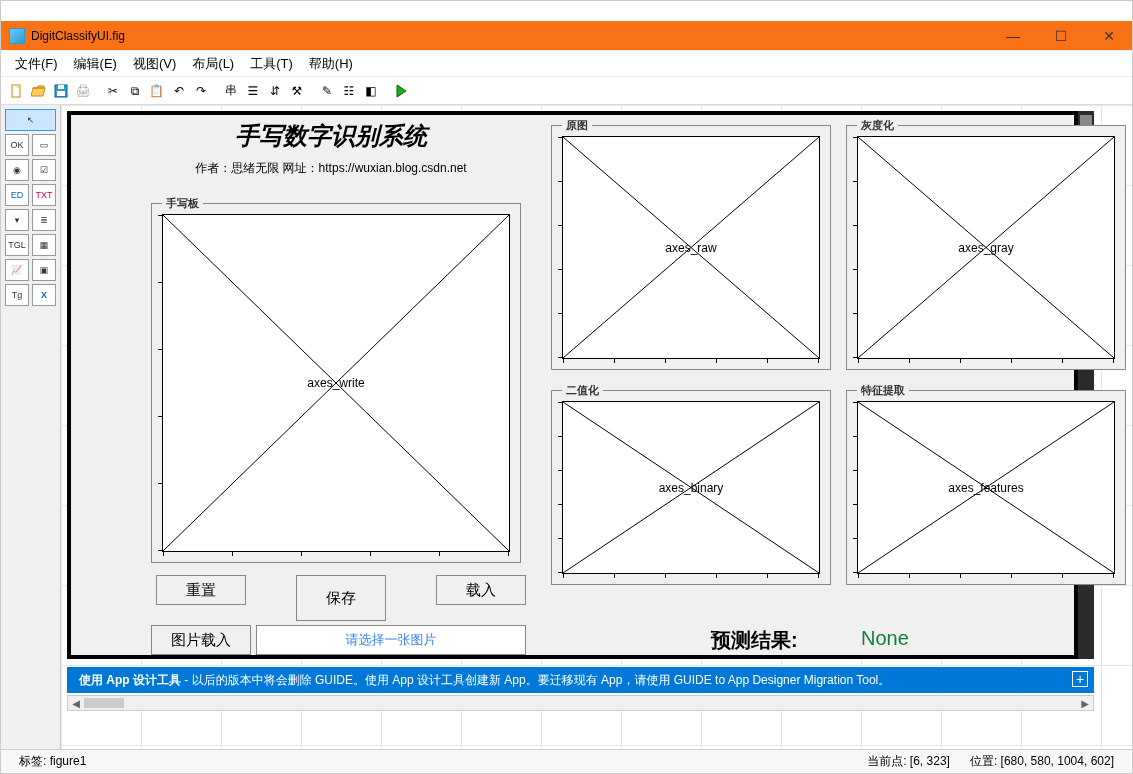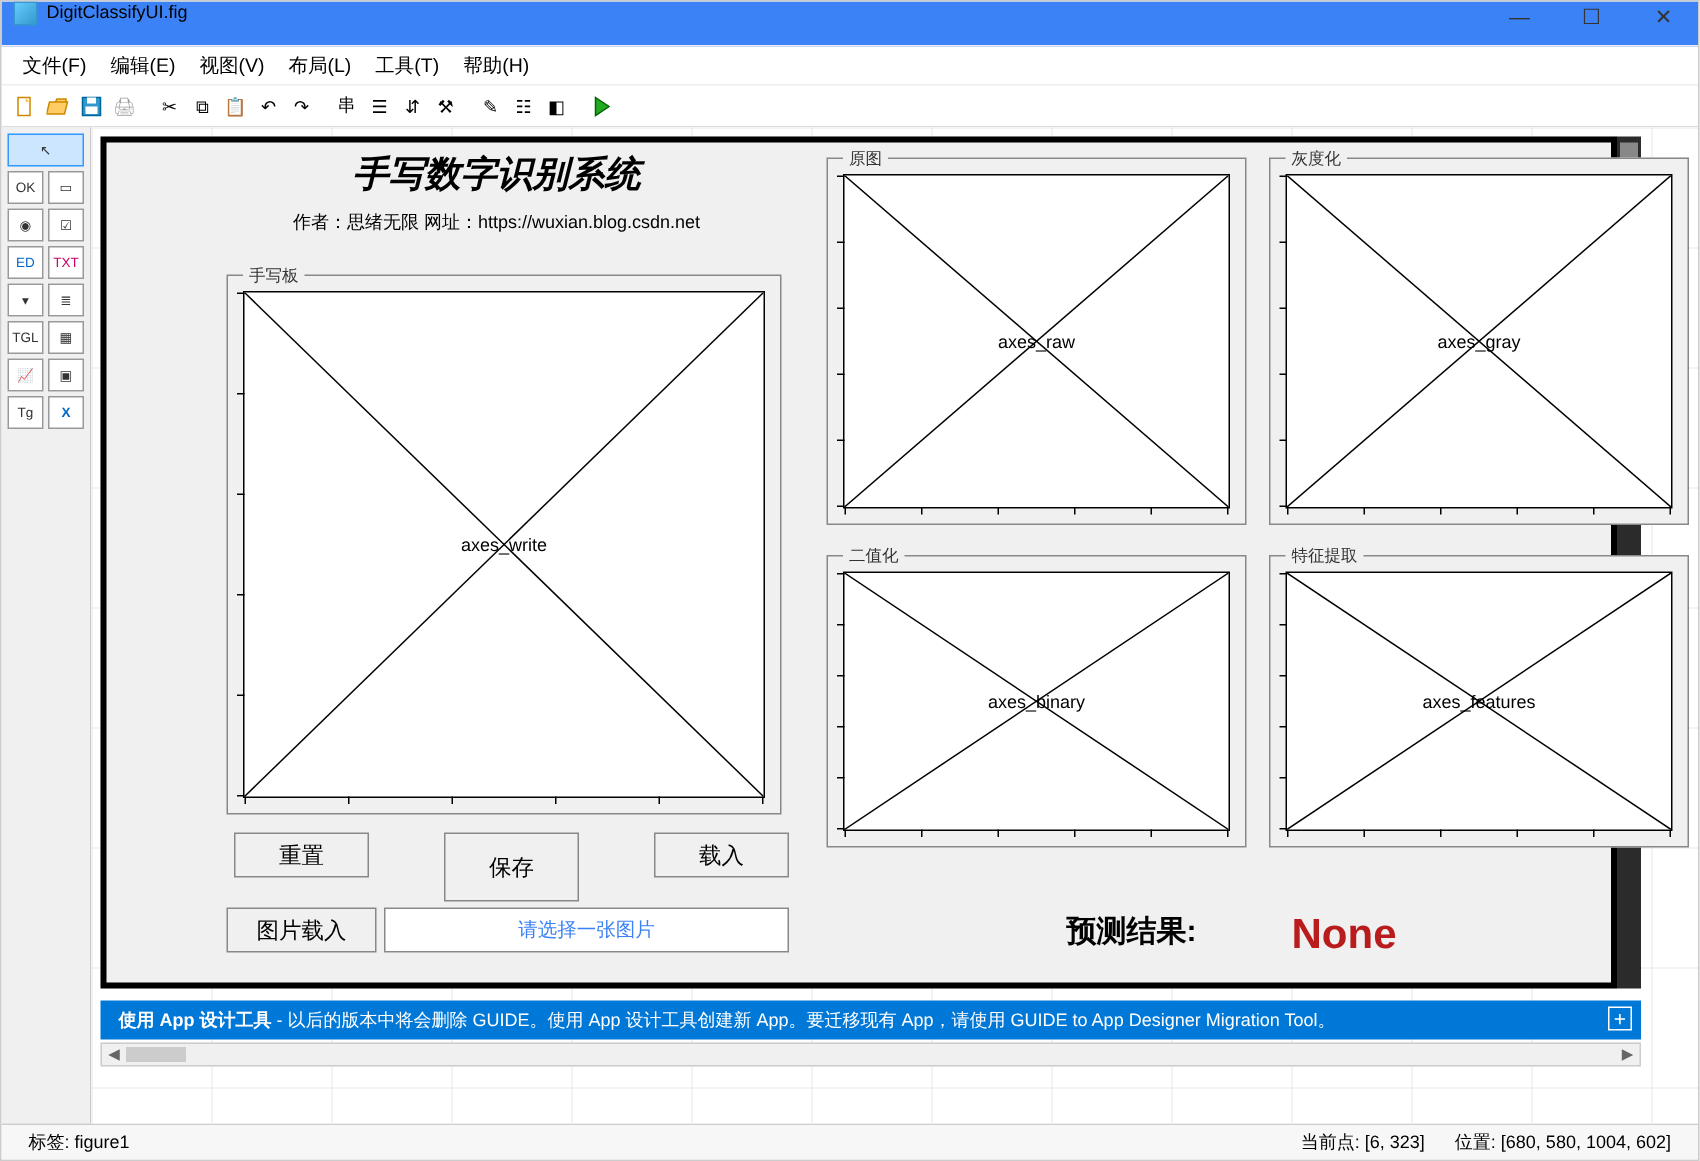--- a/index.html
+++ b/index.html
@@ -1,17 +1,17 @@
 <!DOCTYPE html>
 <html><head>
 <meta charset="utf-8">
 <style>
 * { box-sizing: border-box; margin: 0; padding: 0; font-family: "Microsoft YaHei", "SimSun", Arial, sans-serif; }
 body { background: #fff; width: 1133px; height: 774px; overflow: hidden; display: flex; flex-direction: column; border: 1px solid #ccc; }
-.titlebar { height: 30px; background: #3b82f6; display: flex; padding: 0 8px; border-bottom: 1px solid #eee; }
+.titlebar { height: 30px; background: #f97316; display: flex; align-items: center; padding: 0 8px; border-bottom: 1px solid #eee; margin-top: 20px; }
 .titlebar .ticon { width: 16px; height: 16px; margin-right: 6px; background: linear-gradient(135deg,#6cf,#39c); border:1px solid #39c; }
 .titlebar .title { font-size: 12px; flex:1; }
 .titlebar .winbtns { display:flex; gap:18px; }
 .titlebar .winbtn { width:30px; height:20px; display:flex; align-items:center; justify-content:center; font-size:14px; color:#333; }
 .menubar { height:26px; display:flex; align-items:center; padding:0 8px; font-size:13px; gap:4px; border-bottom:1px solid #eee;}
 .menubar .mitem { padding:12px 6px; }
 .toolbar { height:28px; display:flex; align-items:center; padding:0 6px; gap:2px; border-bottom:1px solid #ddd;}
 .tbtn { width:20px; height:20px; display:flex; align-items:center; justify-content:center; border:1px solid transparent; font-size:12px; }
 .tbtn svg { width:16px; height:16px; }
 .tsep { width:6px; }
@@ -22,32 +22,32 @@
 .canvas-wrap { flex:1; position:relative; overflow:auto; background:#fff;}
 .grid { position:absolute; inset:0; background-image: linear-gradient(to right,#e6e6e6 1px,transparent 1px),linear-gradient(to bottom,#e6e6e6 1px,transparent 1px); background-size:80px 80px; }
 .selection-box { position:absolute; left:6px; top:6px; right:54px; bottom:90px; border:4px solid #000; background:#f0f0f0; }
 .scrollbar-v { position:absolute; right:38px; top:6px; bottom:90px; width:16px; background:#2b2b2b; }
 .scrollbar-v::before{content:"";position:absolute;top:4px;left:2px;right:2px;height:40px;background:#888;}
 .canvas-content { position:absolute; inset:0; }
 .title-block { position:absolute; left:90px; top:15px; width:360px; }
 .title-block h1 { font-size:24px; font-weight:bold; font-style:italic; text-align:center; font-family:"KaiTi","STKaiti",serif;}
 .title-block p { font-size:12px; text-align:center; margin-top:8px; }
 .panel { position:absolute; border:1px solid #888; background:#f0f0f0; }
-.panel .plabel { position:absolute; top:-8px; left:10px; background:#f0f0f0; padding:0 4px; font-size:11px; color:#333;}
+.panel .plabel { position:absolute; top:-8px; left:10px; background:#f0f0f0; padding:0 4px; font-size:11px; color:#333;font-weight:bold;}
 .axes { position:absolute; border:1px solid #000; background:#fff; }
 .axes .aname { position:absolute; top:50%; left:50%; transform:translate(-50%,-50%); font-size:12px;}
 .axes svg { position:absolute; inset:0; width:100%; height:100%; }
 .ticks-x { position:absolute; left:0; right:0; top:100%; height:6px; display:flex; justify-content:space-between;}
 .ticks-x span{width:1px;height:5px;background:#000;}
 .ticks-y { position:absolute; top:0; bottom:0; right:100%; width:6px; display:flex; flex-direction:column; justify-content:space-between;}
 .ticks-y span{height:1px;width:5px;background:#000; align-self:flex-end;}
 .btn { position:absolute; background:#f0f0f0; border:1px solid #888; display:flex; align-items:center; justify-content:center; font-size:15px; font-family:"SimSun",serif;}
 .input-box { position:absolute; border:1px solid #888; background:#fff; display:flex; align-items:center; justify-content:center; font-size:13px; color:#3b82f6;}
 .pred-label { position:absolute; font-size:20px; font-weight:bold; color:#000000;}
-.pred-value { position:absolute; font-size:28px; font-weight:bold; color:#b91c1c;}
+.pred-value { position:absolute; font-size:20px; font-weight:normal; color:#15803d;}
 .bluebar { position:absolute; left:6px; right:38px; bottom:56px; height:26px; background:#0078d7; color:#fff; font-size:12px; display:flex; align-items:center; padding:0 12px;}
 .bluebar .plus{position:absolute;right:6px;top:4px;width:16px;height:16px;border:1px solid #fff;display:flex;align-items:center;justify-content:center;font-size:14px;}
 .hscroll { position:absolute; left:6px; right:38px; bottom:38px; height:16px; background:#f0f0f0; border:1px solid #ccc;}
 .hscroll .thumb{position:absolute;left:16px;top:2px;bottom:2px;width:40px;background:#ccc;}
 .hscroll .ar{position:absolute;top:0;bottom:0;width:16px;display:flex;align-items:center;justify-content:center;font-size:10px;color:#666;}
 .statusbar { height:24px; border-top:1px solid #ccc; display:flex; align-items:center; font-size:12px; padding:0 8px; background:#f7f7f7;}
 .statusbar .sfill{flex:1;}
 .statusbar .scell{padding:0 10px;}
 </style>
 </head>

